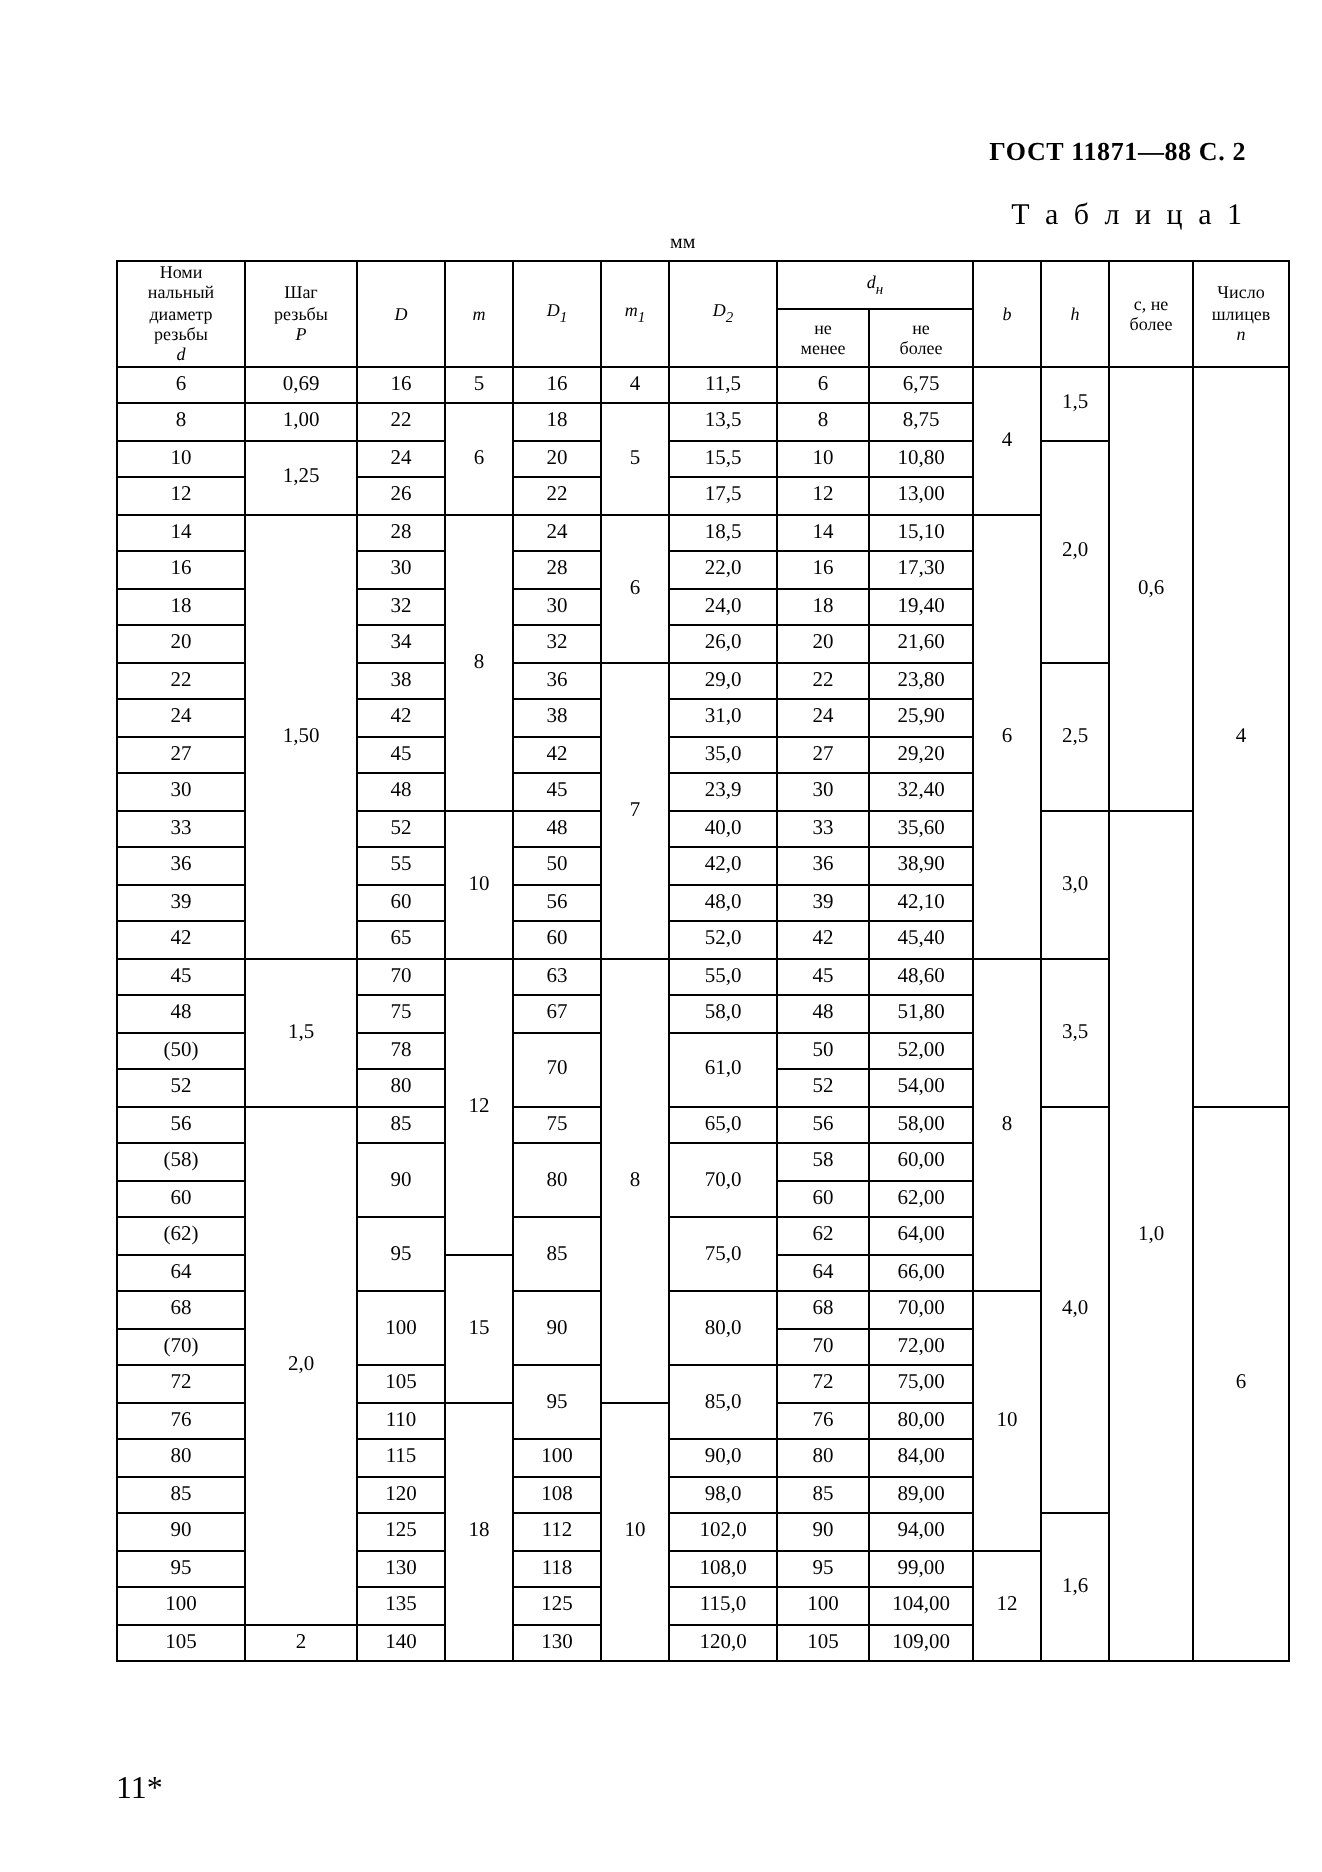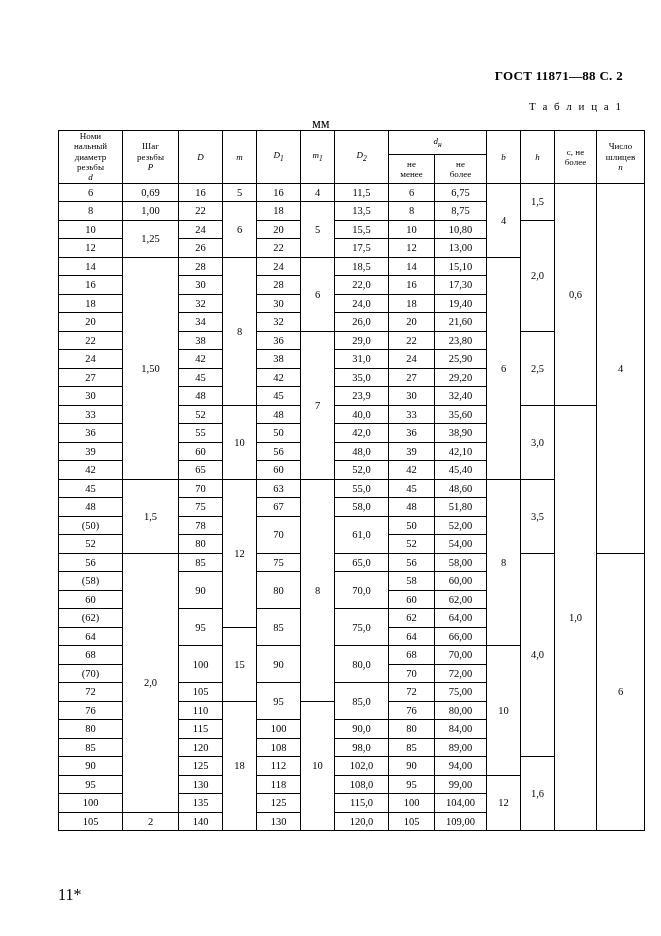--- a/index.html
+++ b/index.html
@@ -18,27 +18,27 @@
     position:absolute;
     right:38px;top:68px;
     font-size:13px;
     font-weight:bold;
     letter-spacing:0.3px;
     white-space:nowrap;
   }
   .tbl-caption{
     position:absolute;
     right:38px;top:100px;
-    font-size:11px;
+    font-size:15px;
     letter-spacing:2px;
   }
   .unit{
     position:absolute;
-    left:312px;top:116px;
-    font-size:14px;
+    left:335px;top:116px;
+    font-size:10px;
   }
   table.main{
     position:absolute;
     left:58px;top:130px;
     border-collapse:collapse;
     font-size:10.5px;
     table-layout:fixed;
   }
   table.main td,table.main th{
     border:0.8px solid #000;

